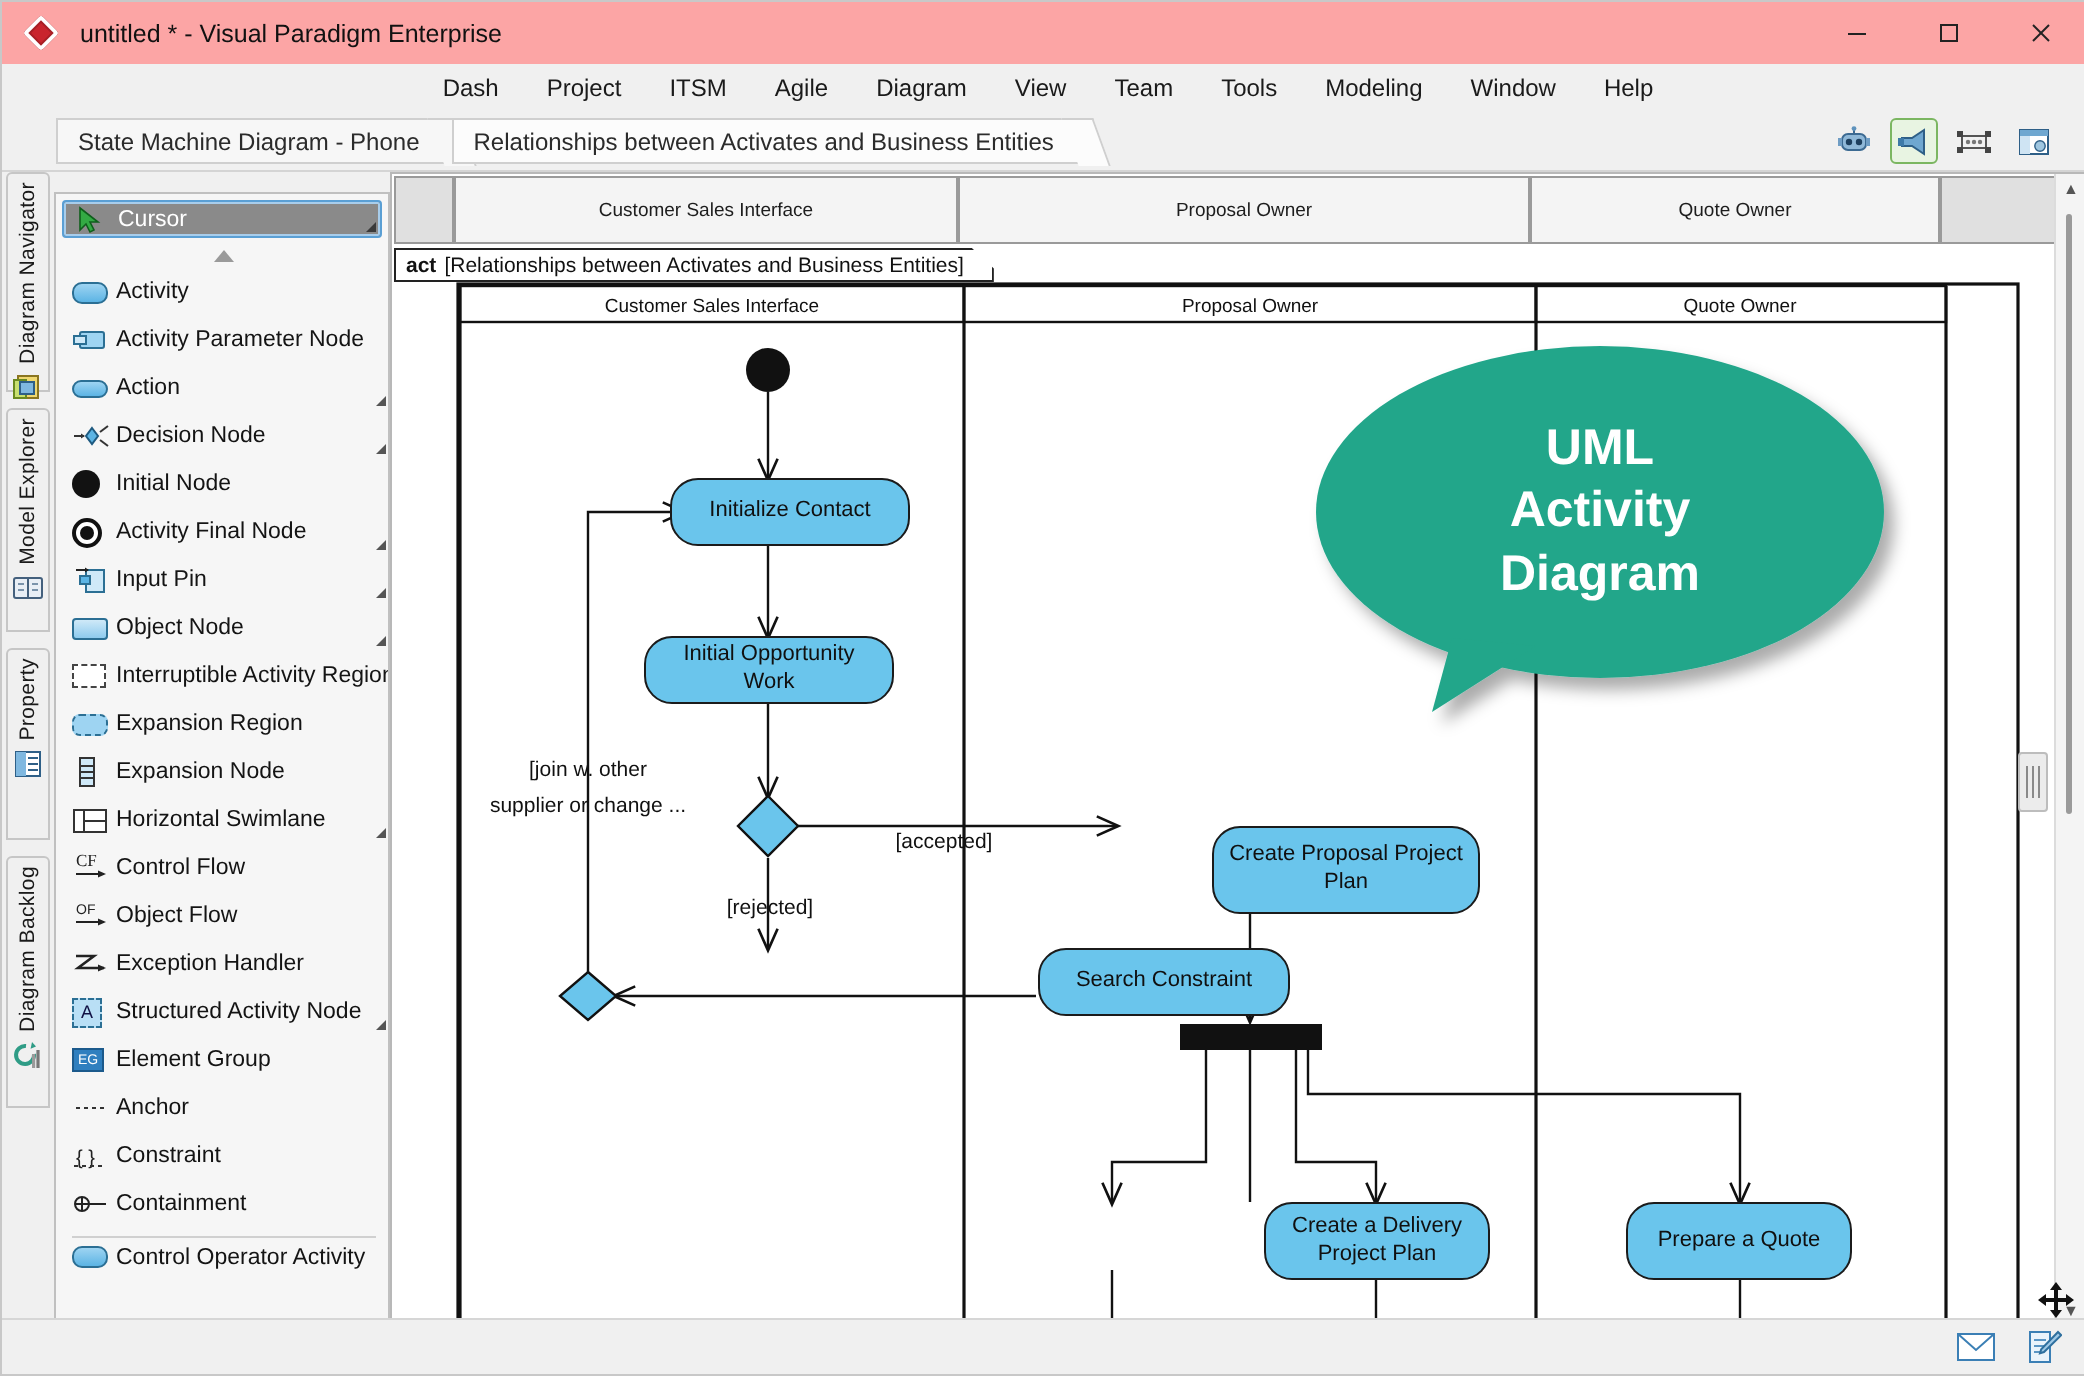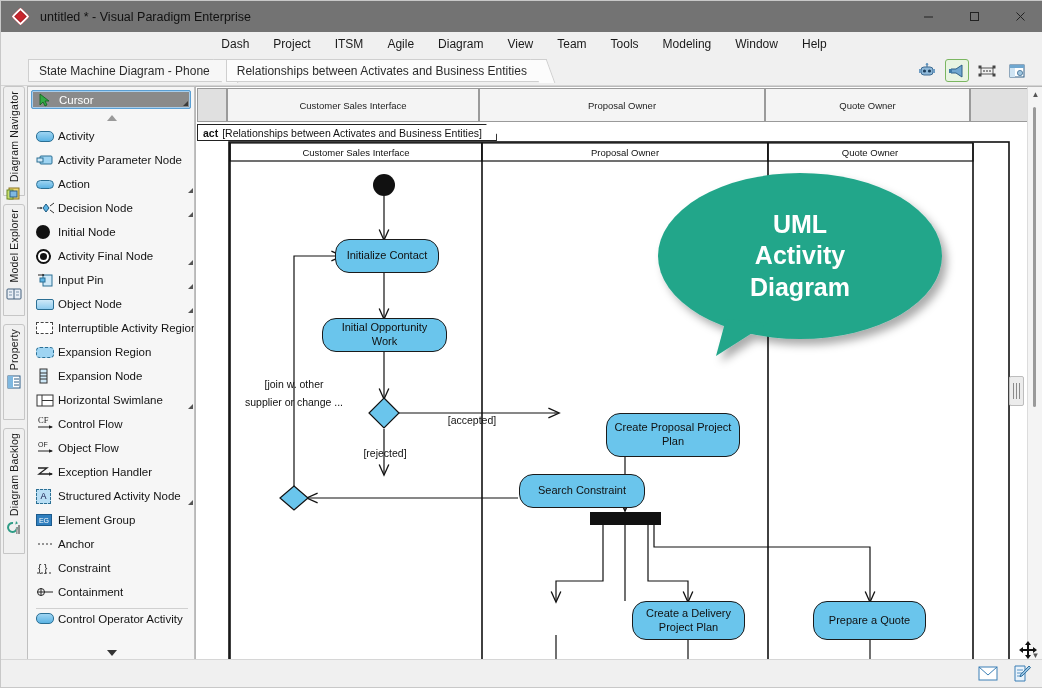--- a/index.html
+++ b/index.html
@@ -4,21 +4,21 @@
 <style>
   * { box-sizing: border-box; margin:0; padding:0; }
   html,body { width:1042px; height:688px; overflow:hidden; background:#f0f0f0;
     font-family:"Liberation Sans", sans-serif; }
 
   .app { position:relative; width:1042px; height:688px; background:#f0f0f0;
          border:1px solid #c8c8c8; }
 
   
   .titlebar { position:absolute; left:0; top:0; width:1042px; height:31px;
-              background:#737373; display:flex; align-items:center; }
+              background:#fca5a5; display:flex; align-items:center; }
   .app-logo { width:18px; height:18px; margin-left:11px; position:relative; }
   .app-logo .dia { position:absolute; left:2px; top:2px; width:13px; height:13px;
      background:#c9252d; transform:rotate(45deg); border-radius:2px;
      box-shadow: inset 0 0 0 2px #fff, inset 0 0 0 3px #a81f26; }
   .title-text { margin-left:10px; font-size:12.5px; color:#111; }
   .win-btns { margin-left:auto; display:flex; height:31px; }
   .win-btn { width:46px; height:31px; display:flex; align-items:center;
              justify-content:center; font-size:13px; color:#222; }
 
   
@@ -49,21 +49,21 @@
   
   .vtabs { position:absolute; left:0; top:85px; width:26px; height:560px; }
   .vtab { position:absolute; left:2px; width:22px; background:#f0f0f0;
           border:1px solid #c6c6c6; border-radius:3px 3px 0 0;
           display:flex; flex-direction:column; align-items:center; padding-top:4px; }
   .vtab span { writing-mode:vertical-rl; transform:rotate(180deg);
                font-size:10.5px; color:#1a1a1a; white-space:nowrap; letter-spacing:.2px; }
   .vtab .vicon { margin-top:4px; margin-bottom:4px; }
 
   
-  .palette { position:absolute; left:26px; top:85px; width:168px; height:575px;
+  .palette { position:absolute; left:26px; top:95px; width:168px; height:575px;
              background:#f6f6f6; border:1px solid #c0c0c0; overflow:hidden; }
   .pal-cursor { position:absolute; left:3px; top:3px; width:160px; height:19px;
       background:#8a8a8a; border:1px solid #5a9fd4; border-radius:2px;
       box-shadow:0 0 0 1px #a8cdeb inset; display:flex; align-items:center; }
   .pal-cursor .lbl { color:#fff; font-size:11.5px; margin-left:6px; }
   .pal-cursor .corner { position:absolute; right:2px; bottom:2px; width:0;height:0;
       border-left:5px solid transparent; border-bottom:5px solid #3a3a3a; }
   .pal-up { position:absolute; left:0; top:24px; width:168px; height:13px;
             display:flex; align-items:center; justify-content:center; }
   .pal-list { position:absolute; left:0; top:37px; width:168px; height:522px; }
@@ -593,21 +593,21 @@
         <text x="98" y="265" font-size="10.5" text-anchor="middle" fill="#111" font-family="Liberation Sans, sans-serif">supplier or change ...</text>
         <text x="276" y="283" font-size="10.5" text-anchor="middle" fill="#111" font-family="Liberation Sans, sans-serif">[accepted]</text>
         <text x="189" y="316" font-size="10.5" text-anchor="middle" fill="#111" font-family="Liberation Sans, sans-serif">[rejected]</text>
 
         <g filter="url(#sh)">
           <ellipse cx="604" cy="115" rx="142" ry="83" fill="#23a68a"></ellipse>
           <path d="M530 178 L520 215 L572 182 Z" fill="#23a68a"></path>
         </g>
       </svg>
 
-      <div class="node" style="left:139px; top:98px; width:104px; height:34px;">Initialize Contact</div>
+      <div class="node" style="left:139px; top:98px; width:120px; height:34px;">Initialize Contact</div>
 
       <div class="node" style="left:126px; top:177px; width:125px; height:34px;">Initial Opportunity Work</div>
 
       <div class="node" style="left:322px; top:333px; width:126px; height:34px; left:323px;">Search Constraint</div>
 
       <div class="node" style="left:362px; top:272px; width:134px; height:44px;margin-left:48px;">Create Proposal Project Plan</div>
 
 
       <div class="node" style="left:436px; top:460px; width:113px; height:39px;">Create a Delivery Project Plan</div>
 

